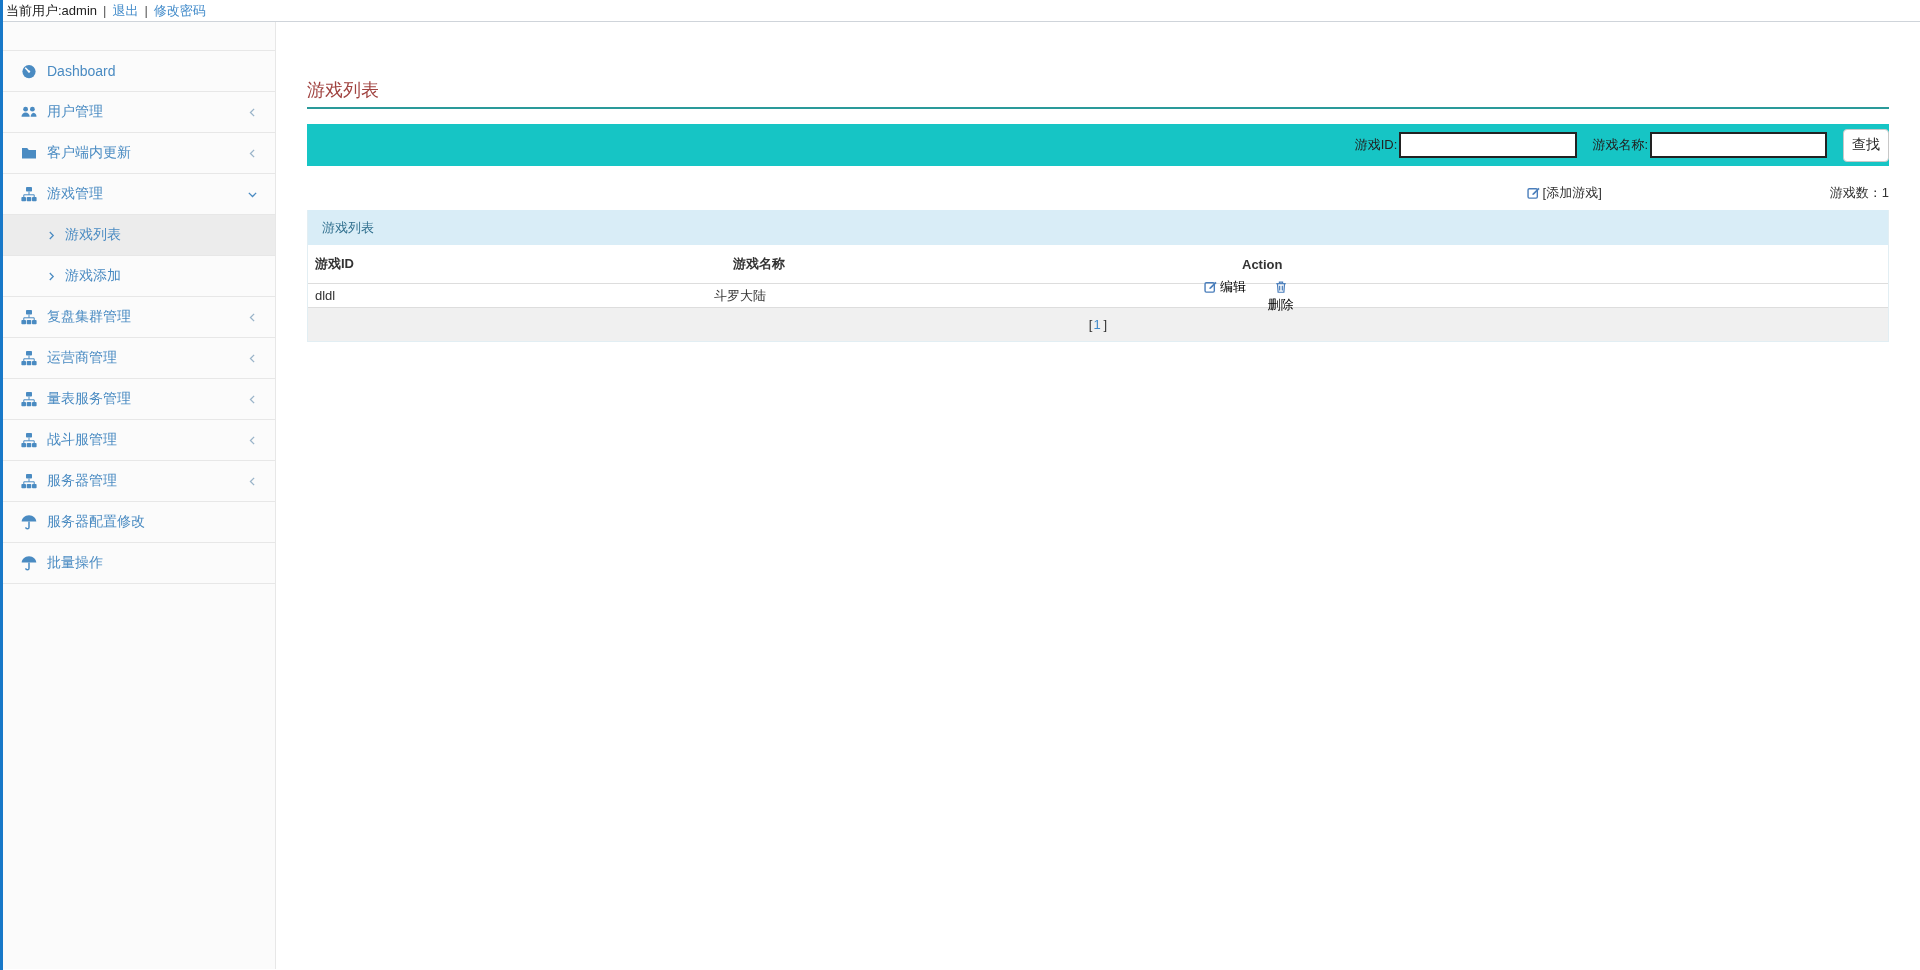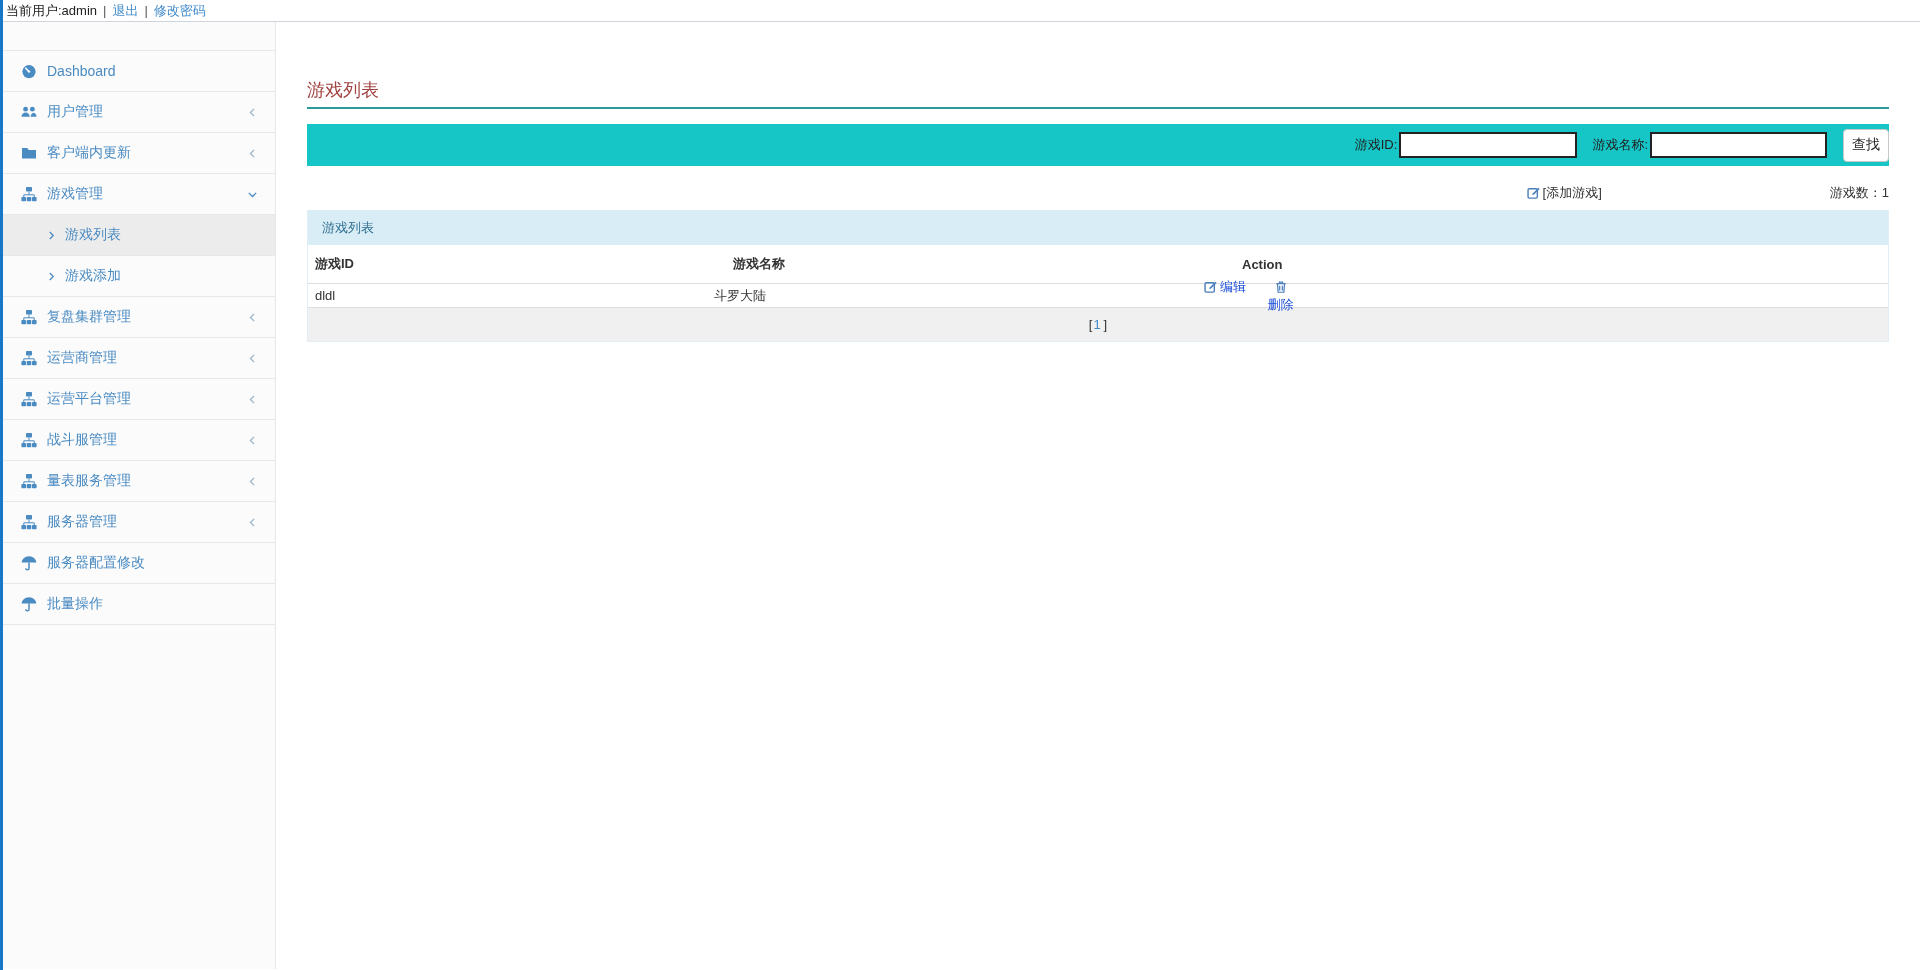--- a/index.html
+++ b/index.html
@@ -73,21 +73,21 @@
     height:35px; background:#d9edf7; color:#31708f;
     display:flex; align-items:center; padding-left:14px; font-size:13px;
   }
   .t-row { display:flex; align-items:center; }
   .t-head { height:38px; font-weight:bold; color:#333;gap:19px; }
   .t-body { height:24px; border-top:1px solid #ddd; }
   .t-cell { padding-left:7px; white-space:nowrap; }
   .c1 { width:399px; flex:none; }
   .c2 { width:490px; flex:none; }
   .c3 { flex:1; }
-  .action-link { display:inline-flex; align-items:center; gap:2px; color:#1d4ed8; cursor:pointer; text-decoration:none; }
+  .action-link { display:inline-flex; align-items:center; gap:2px; color:#000000; cursor:pointer; text-decoration:none; }
   .action-link .ico { color:#4a7ebb; display:inline-flex; }
   .action-link + .action-link { margin-left:18px;flex-direction:column; }
   .pager-row {
     height:34px; background:#f0f0f0; border-top:1px solid #ddd;
     display:flex; align-items:center; justify-content:center;
     color:#333; font-size:13px;
   }
   .pager-row .pg-num { color:#428bca; margin:0 3px 0 1px; cursor:pointer; }
   svg { display:block; }
 </style>
@@ -216,67 +216,50 @@
             </svg>
         </span>
         <span class="nav-label">运营商管理</span>
         <span class="chev">
           <svg viewBox="0 0 16 16" width="13" height="13" fill="none" stroke="currentColor" stroke-width="1.6">
               <polyline points="10,3.5 5.5,8 10,12.5"></polyline>
             </svg>
         </span>
       </div>
 
-      <div class="nav-item">
-        <span class="nav-icon">
-          <svg viewBox="0 0 16 16" width="16" height="16">
-              <rect x="5" y="1" width="6" height="4.6" rx="0.8" fill="currentColor"></rect>
-              <path d="M8 5.6v3.2 M2.8 11v-2.2h10.4V11" stroke="currentColor" fill="none"></path>
-              <rect x="0.4" y="11" width="4.6" height="4.2" rx="0.8" fill="currentColor"></rect>
-              <rect x="5.7" y="11" width="4.6" height="4.2" rx="0.8" fill="currentColor"></rect>
-              <rect x="11" y="11" width="4.6" height="4.2" rx="0.8" fill="currentColor"></rect>
-            </svg>
-        </span>
-        <span class="nav-label">运营平台管理</span>
+
+      <div class="nav-item">
+        <span class="nav-icon">
+          <svg viewBox="0 0 16 16" width="16" height="16">
+              <rect x="5" y="1" width="6" height="4.6" rx="0.8" fill="currentColor"></rect>
+              <path d="M8 5.6v3.2 M2.8 11v-2.2h10.4V11" stroke="currentColor" fill="none"></path>
+              <rect x="0.4" y="11" width="4.6" height="4.2" rx="0.8" fill="currentColor"></rect>
+              <rect x="5.7" y="11" width="4.6" height="4.2" rx="0.8" fill="currentColor"></rect>
+              <rect x="11" y="11" width="4.6" height="4.2" rx="0.8" fill="currentColor"></rect>
+            </svg>
+        </span>
+        <span class="nav-label">量表服务管理</span>
         <span class="chev">
           <svg viewBox="0 0 16 16" width="13" height="13" fill="none" stroke="currentColor" stroke-width="1.6">
               <polyline points="10,3.5 5.5,8 10,12.5"></polyline>
             </svg>
         </span>
       </div>
 
       <div class="nav-item">
         <span class="nav-icon">
           <svg viewBox="0 0 16 16" width="16" height="16">
               <rect x="5" y="1" width="6" height="4.6" rx="0.8" fill="currentColor"></rect>
               <path d="M8 5.6v3.2 M2.8 11v-2.2h10.4V11" stroke="currentColor" fill="none"></path>
               <rect x="0.4" y="11" width="4.6" height="4.2" rx="0.8" fill="currentColor"></rect>
               <rect x="5.7" y="11" width="4.6" height="4.2" rx="0.8" fill="currentColor"></rect>
               <rect x="11" y="11" width="4.6" height="4.2" rx="0.8" fill="currentColor"></rect>
             </svg>
         </span>
         <span class="nav-label">战斗服管理</span>
-        <span class="chev">
-          <svg viewBox="0 0 16 16" width="13" height="13" fill="none" stroke="currentColor" stroke-width="1.6">
-              <polyline points="10,3.5 5.5,8 10,12.5"></polyline>
-            </svg>
-        </span>
-      </div>
-
-      <div class="nav-item">
-        <span class="nav-icon">
-          <svg viewBox="0 0 16 16" width="16" height="16">
-              <rect x="5" y="1" width="6" height="4.6" rx="0.8" fill="currentColor"></rect>
-              <path d="M8 5.6v3.2 M2.8 11v-2.2h10.4V11" stroke="currentColor" fill="none"></path>
-              <rect x="0.4" y="11" width="4.6" height="4.2" rx="0.8" fill="currentColor"></rect>
-              <rect x="5.7" y="11" width="4.6" height="4.2" rx="0.8" fill="currentColor"></rect>
-              <rect x="11" y="11" width="4.6" height="4.2" rx="0.8" fill="currentColor"></rect>
-            </svg>
-        </span>
-        <span class="nav-label">量表服务管理</span>
         <span class="chev">
           <svg viewBox="0 0 16 16" width="13" height="13" fill="none" stroke="currentColor" stroke-width="1.6">
               <polyline points="10,3.5 5.5,8 10,12.5"></polyline>
             </svg>
         </span>
       </div>
 
       <div class="nav-item">
         <span class="nav-icon">
           <svg viewBox="0 0 16 16" width="16" height="16">

